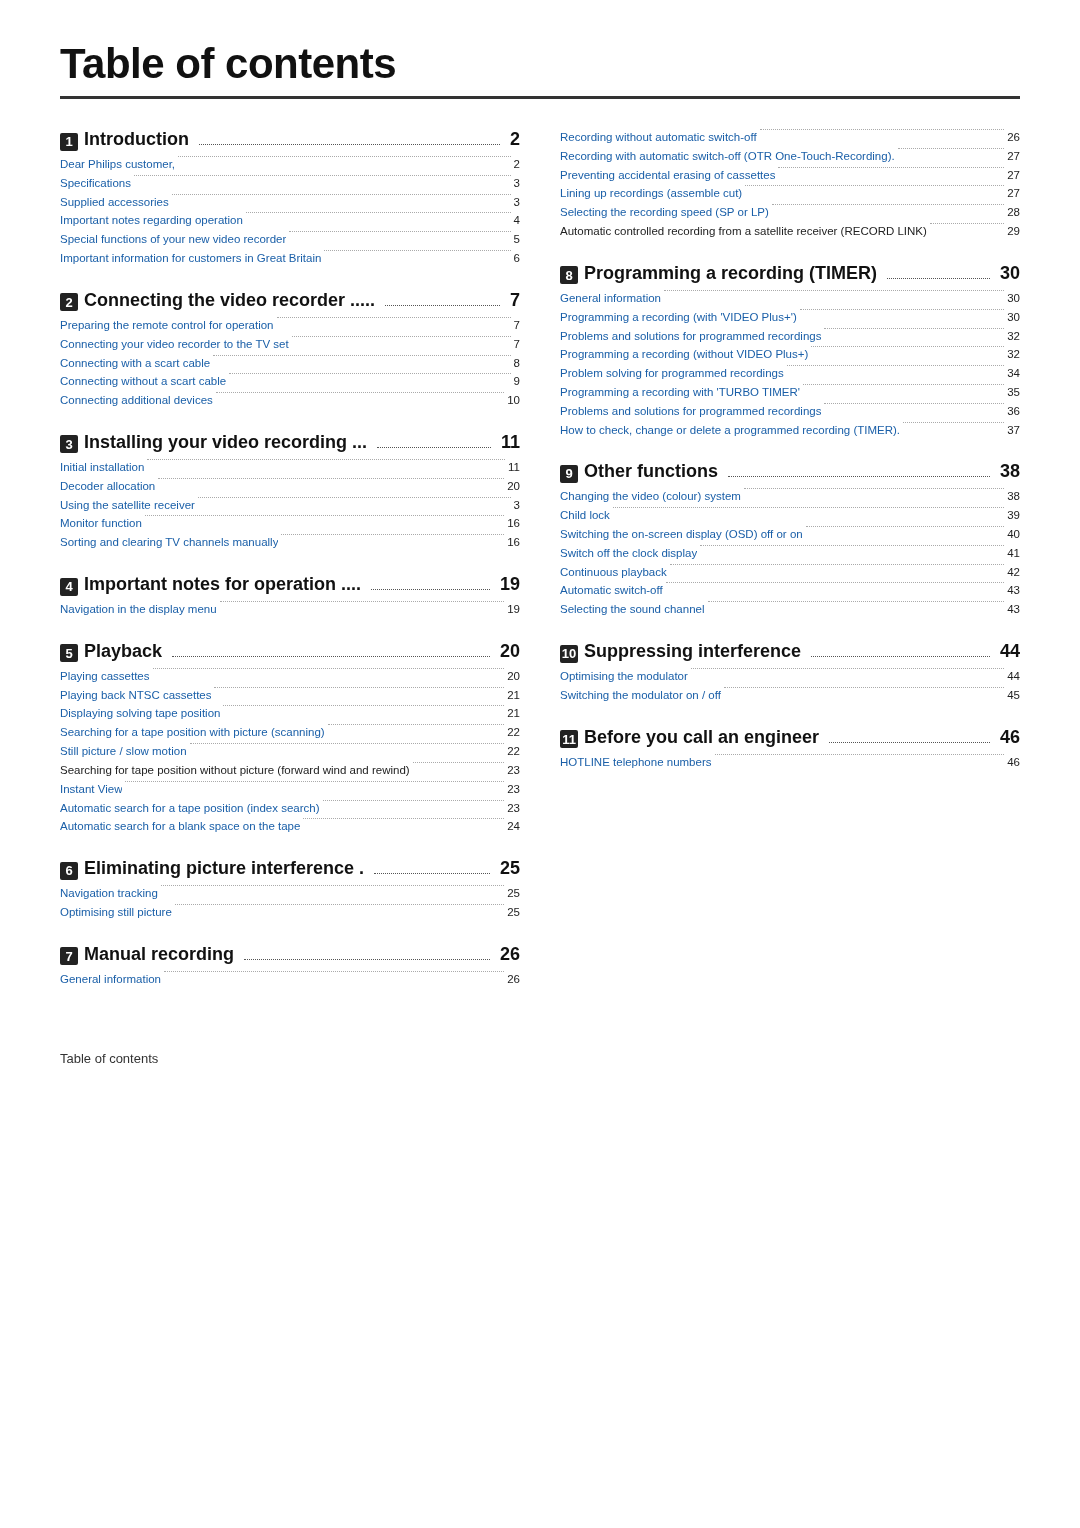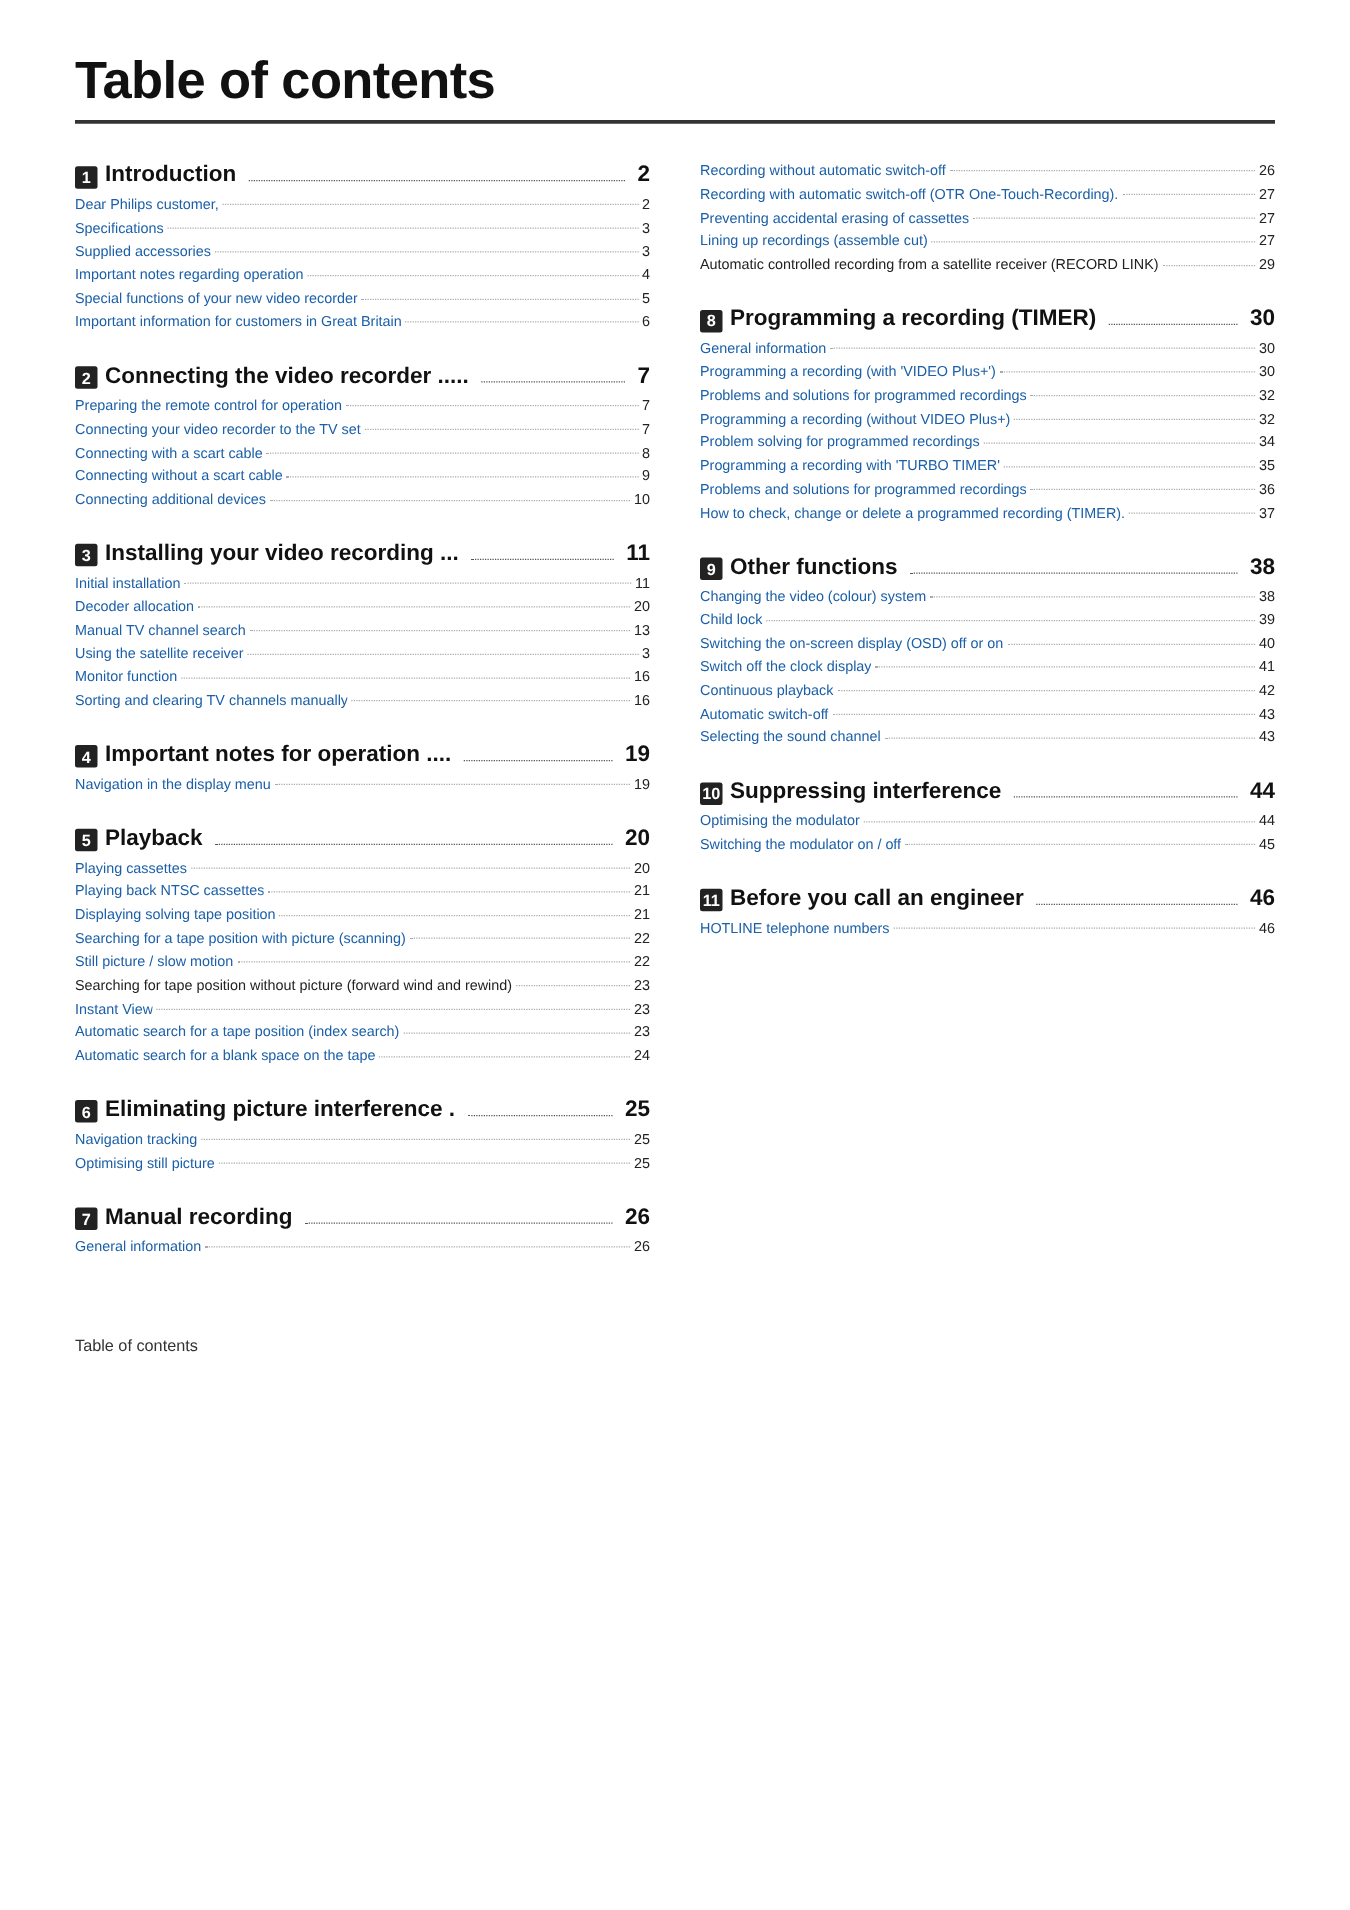--- a/index.html
+++ b/index.html
@@ -64,21 +64,21 @@
       border-bottom: 1.5px dotted #555;
       margin: 0 4px 3px 4px;
     }
     .section-page {
       font-size: 18px;
       font-weight: bold;
       color: #111;
     }
     .toc-entry {
       display: flex;
-      align-items: center;
+      align-items: flex-start;
       font-size: 11.5px;
       line-height: 1.55;
       margin-bottom: 1px;
     }
     .toc-entry .entry-text {
       color: #1a5fa8;
       white-space: nowrap;
       overflow: hidden;
       text-overflow: clip;
       min-width: 0;
@@ -195,25 +195,20 @@
           <span class="entry-text">Initial installation</span>
           <span class="entry-dots"></span>
           <span class="entry-page">11</span>
         </div>
         <div class="toc-entry">
           <span class="entry-text">Decoder allocation</span>
           <span class="entry-dots"></span>
           <span class="entry-page">20</span>
         </div>
         <div class="toc-entry">
-          <span class="entry-text">Manual TV channel search</span>
-          <span class="entry-dots"></span>
-          <span class="entry-page">13</span>
-        </div>
-        <div class="toc-entry">
           <span class="entry-text">Using the satellite receiver</span>
           <span class="entry-dots"></span>
           <span class="entry-page">3</span>
         </div>
         <div class="toc-entry">
           <span class="entry-text">Monitor function</span>
           <span class="entry-dots"></span>
           <span class="entry-page">16</span>
         </div>
         <div class="toc-entry">
@@ -334,20 +329,25 @@
         </div>
         <div class="toc-entry">
           <span class="entry-text">Preventing accidental erasing of cassettes</span>
           <span class="entry-dots"></span>
           <span class="entry-page">27</span>
         </div>
         <div class="toc-entry">
           <span class="entry-text">Lining up recordings (assemble cut)</span>
           <span class="entry-dots"></span>
           <span class="entry-page">27</span>
+        </div>
+        <div class="toc-entry">
+          <span class="entry-text">Selecting the recording speed (SP or LP)</span>
+          <span class="entry-dots"></span>
+          <span class="entry-page">28</span>
         </div>
         <div class="toc-entry black">
           <span class="entry-text">Automatic controlled recording from a satellite receiver (RECORD LINK)</span>
           <span class="entry-dots"></span>
           <span class="entry-page">29</span>
         </div>
       </div>
       <div class="section">
         <div class="section-header">
           <span class="section-num">8</span>

